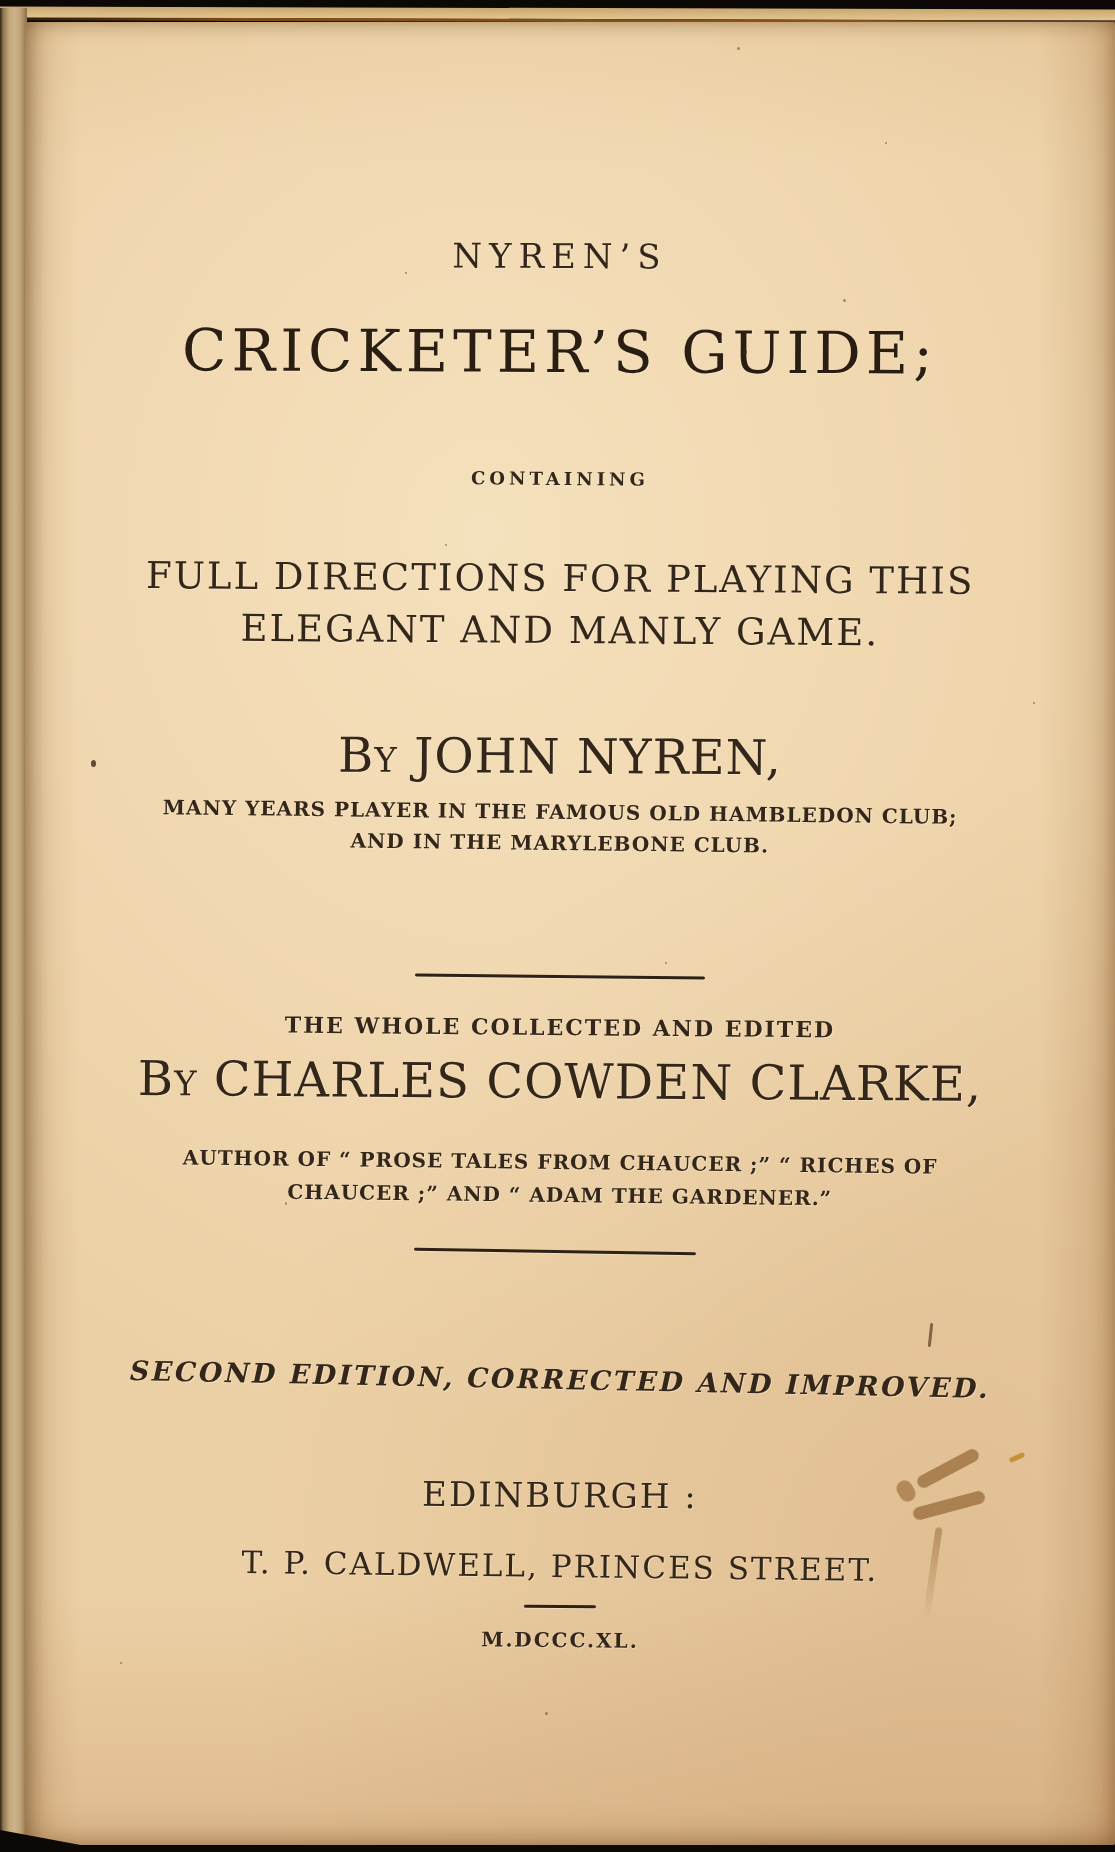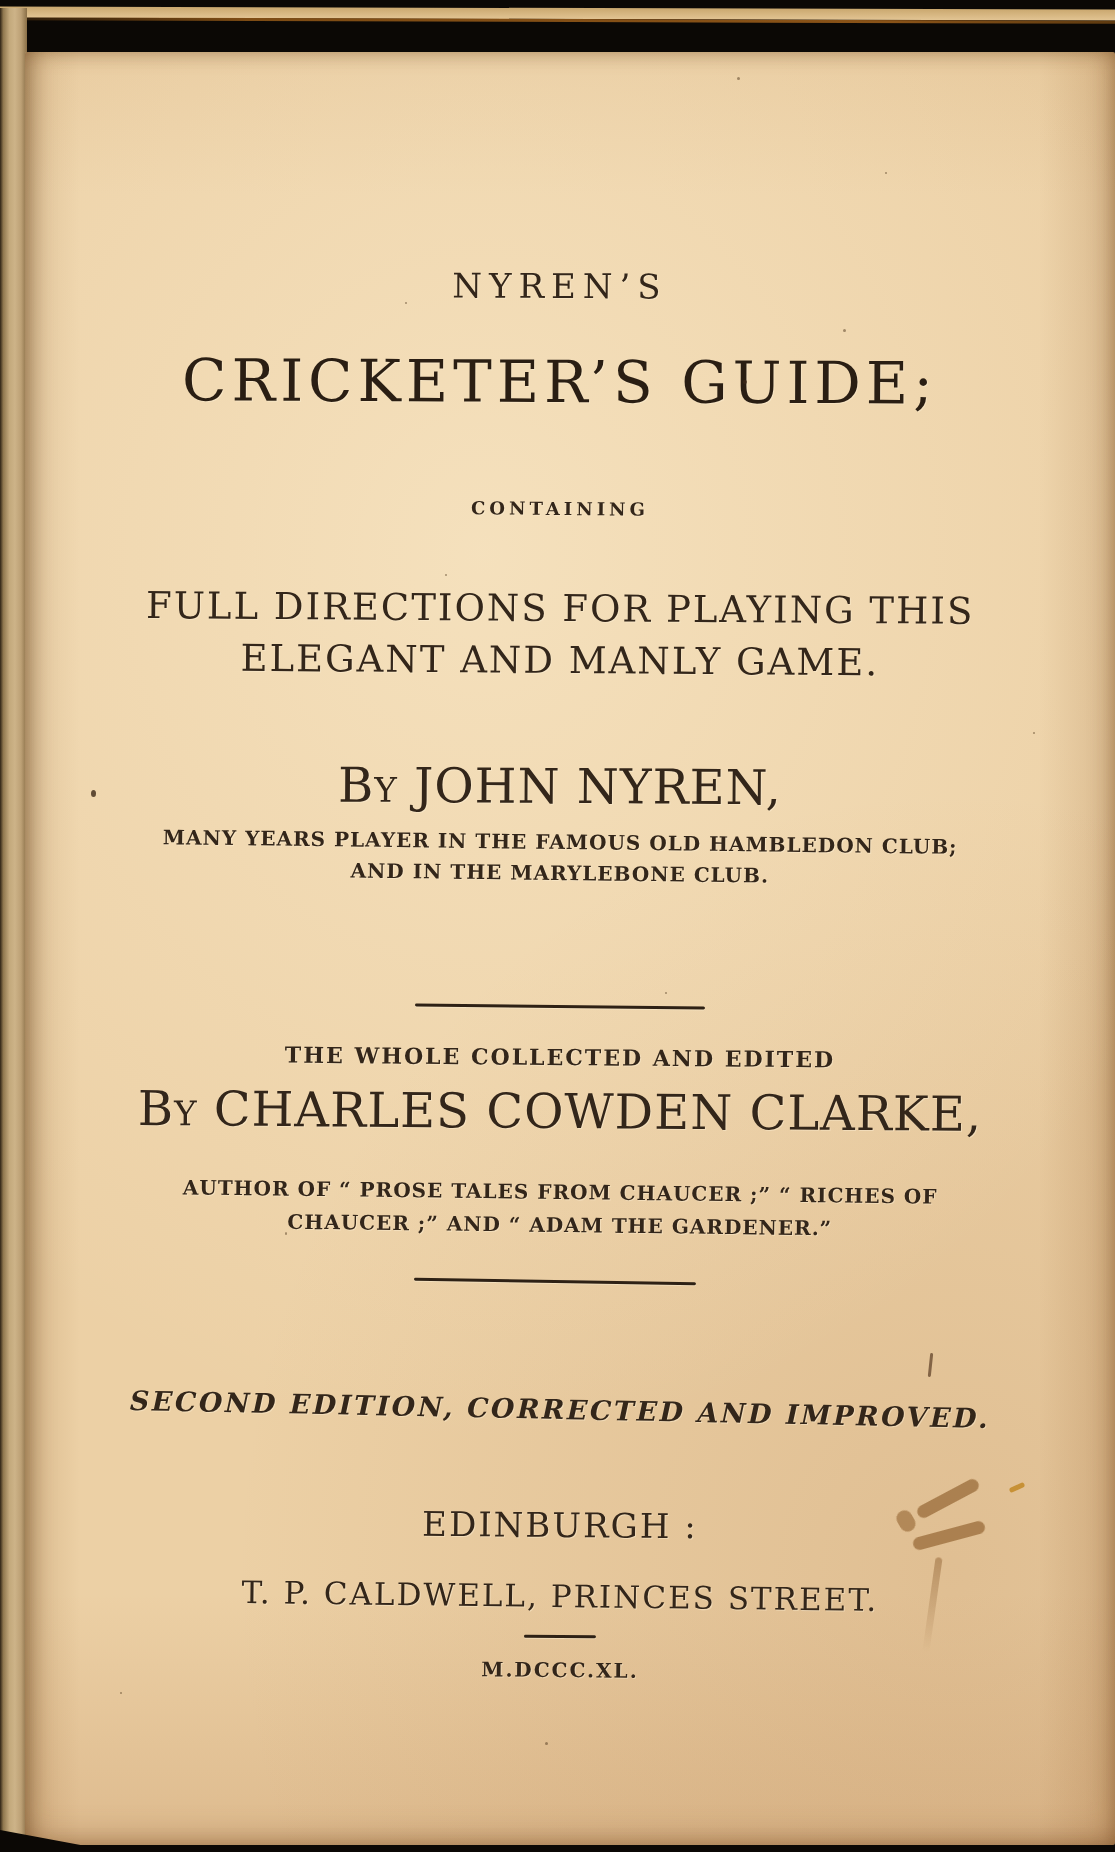--- a/index.html
+++ b/index.html
@@ -36,21 +36,20 @@
       radial-gradient(130% 90% at 42% 28%, rgba(252,238,208,0.55) 0%, rgba(252,238,208,0) 55%),
       radial-gradient(120% 80% at 85% 85%, rgba(160,100,50,0.16) 0%, rgba(160,100,50,0) 55%),
       linear-gradient(to bottom, rgba(190,140,80,0.12), rgba(0,0,0,0) 8%, rgba(0,0,0,0) 86%, rgba(170,110,60,0.22)),
       linear-gradient(to right, rgba(140,95,45,0.20), rgba(0,0,0,0) 5%, rgba(0,0,0,0) 93%, rgba(150,100,50,0.25)),
       #ecd0a5;
     box-shadow:
       inset 16px 0 26px -14px rgba(90,55,20,0.6),
       inset -12px 0 26px -14px rgba(110,65,25,0.5),
       inset 0 -18px 34px -16px rgba(120,70,30,0.45),
       inset 0 14px 22px -14px rgba(130,85,35,0.3);
-    margin-top: 30px;
   }
   .line{
     position:absolute;left:0;right:20px;text-align:center;
     color:#33261a;white-space:nowrap;
     text-shadow:1px 1px 0 rgba(252,240,212,0.45);
   }
   .halftitle {top:214px;font-size:34px;letter-spacing:7px;transform:rotate(.3deg);}
   .maintitle {top:296px;font-size:58px;letter-spacing:5px;color:#2a1e13;transform:rotate(.25deg);}
   .containing{top:446px;font-size:18px;letter-spacing:4px;font-weight:bold;transform:rotate(.5deg);}
   .subtitle  {top:531px;font-size:37px;letter-spacing:2px;line-height:52px;transform:rotate(.4deg);}

